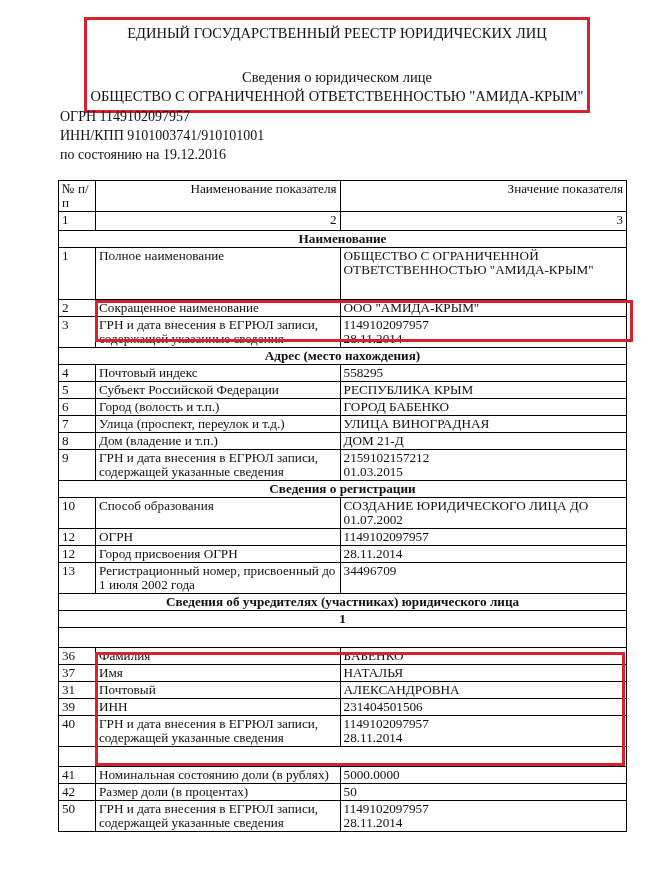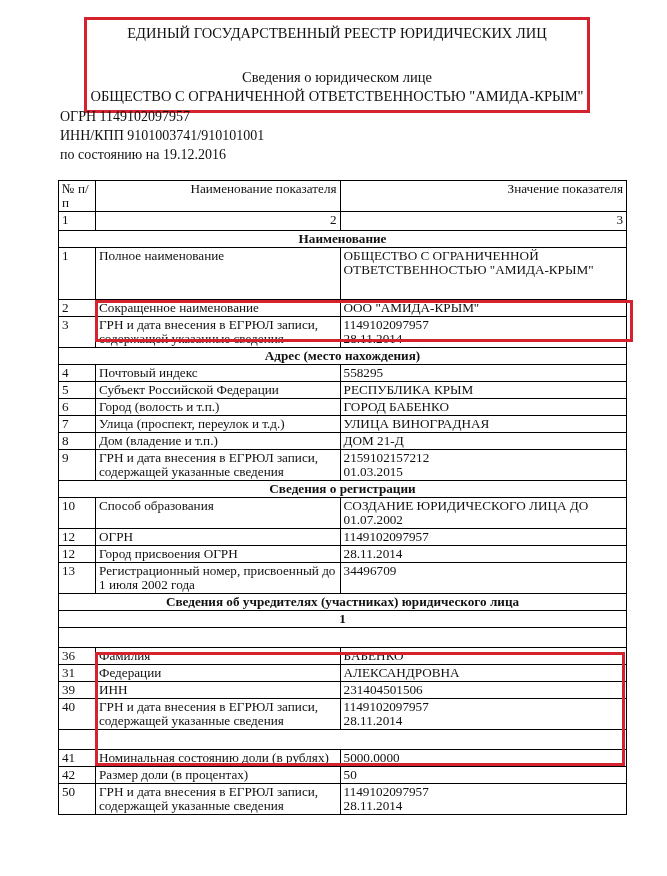--- a/index.html
+++ b/index.html
@@ -134,22 +134,27 @@
   </tr>
   <tr class="blank">
         <td colspan="3"></td>
       </tr>
   <tr>
     <td class="n">36</td>
     <td>Фамилия</td>
     <td>БАБЕНКО</td>
   </tr>
   <tr>
+    <td class="n">37</td>
+    <td>Имя</td>
+    <td>НАТАЛЬЯ</td>
+  </tr>
+  <tr>
     <td class="n">31</td>
-    <td>Федерации</td>
+    <td>Почтовый</td>
     <td>АЛЕКСАНДРОВНА</td>
   </tr>
   <tr>
     <td class="n">39</td>
     <td>ИНН</td>
     <td>231404501506</td>
   </tr>
   <tr>
     <td class="n">40</td>
     <td>ГРН и дата внесения в ЕГРЮЛ записи, содержащей указанные сведения</td>

